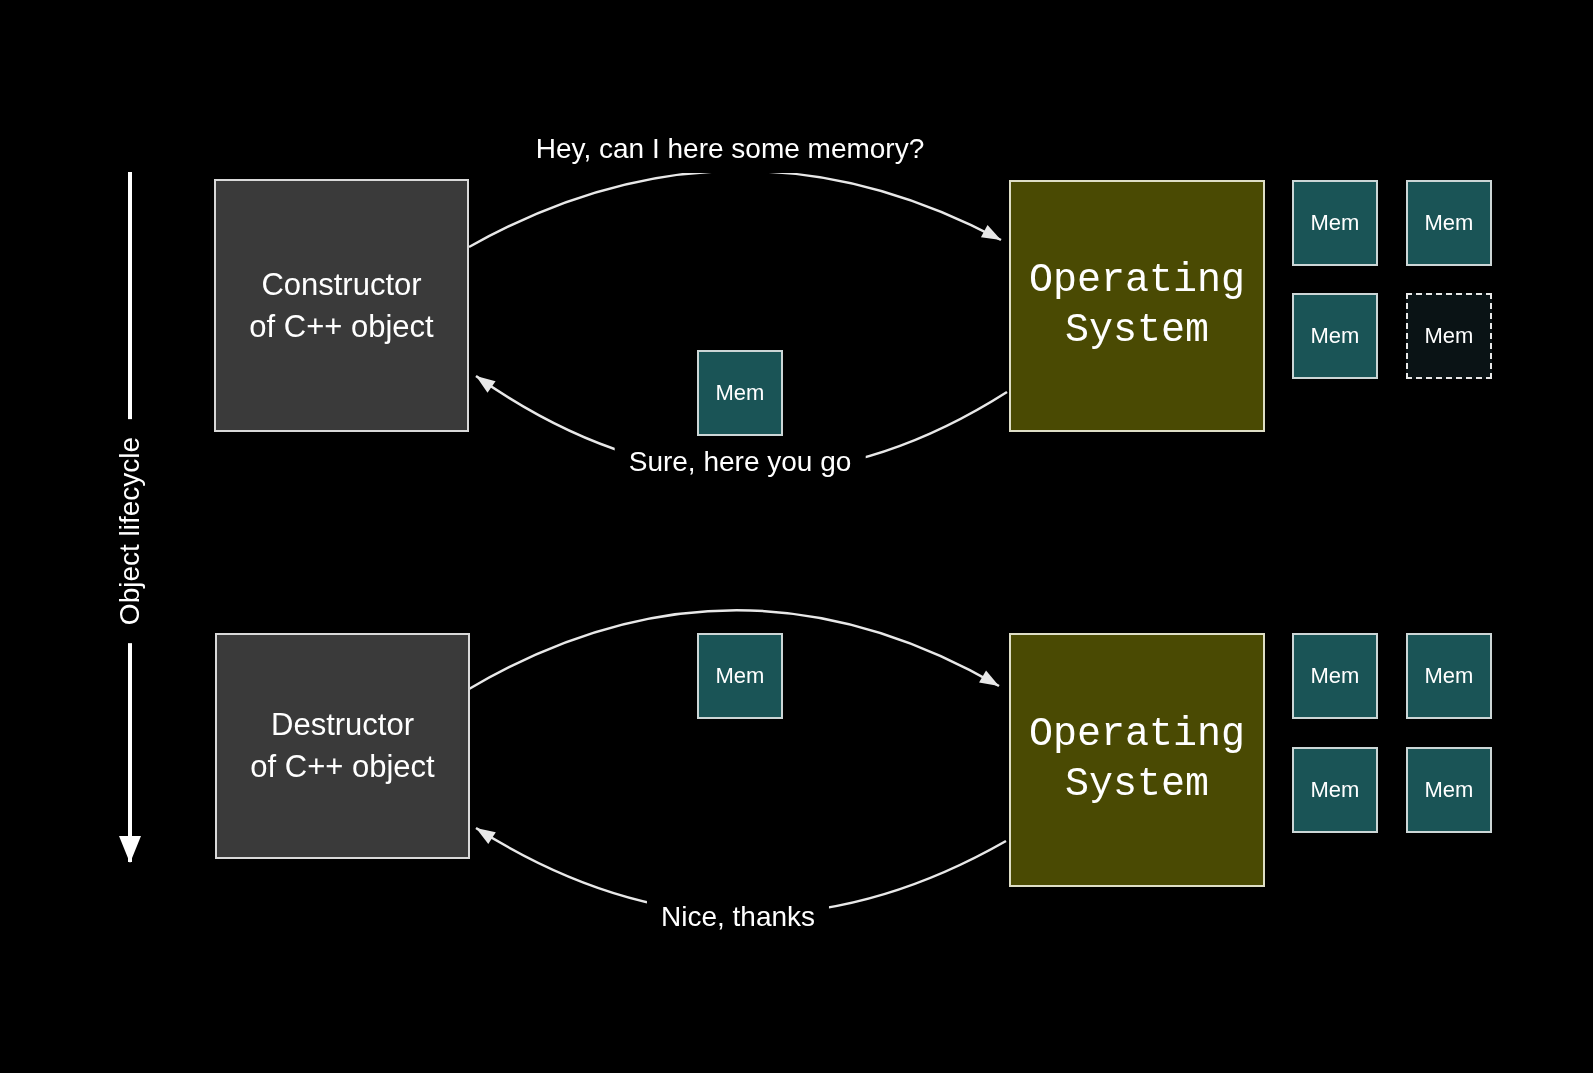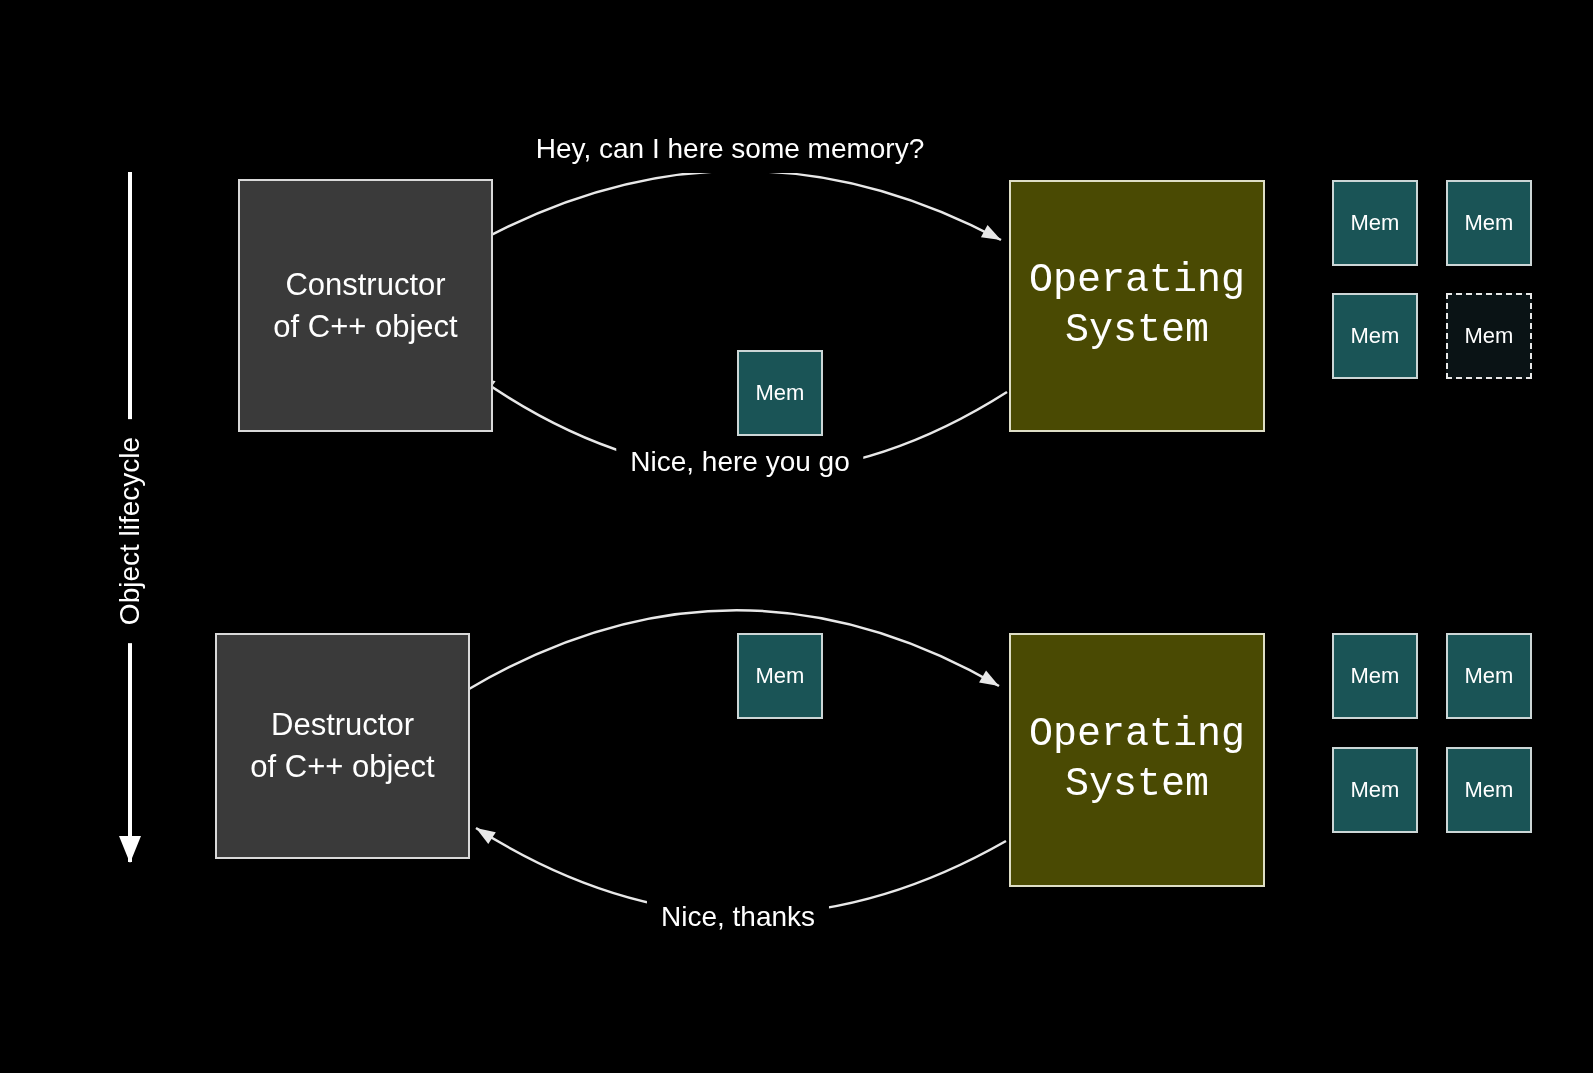--- a/index.html
+++ b/index.html
@@ -29,21 +29,21 @@
   .box{
     position:absolute;z-index:2;display:flex;align-items:center;justify-content:center;
     text-align:center;box-sizing:border-box;
   }
   .box span{white-space:pre-line;}
   .actor{background:var(--actor-box);border:2px solid var(--actor-border);
          font-size:31px;line-height:1.34;}
   .os{background:var(--os-box);border:2px solid var(--os-border);
       font-size:40px;line-height:1.24;font-family:Liberation Mono, monospace;}
   .mem{background:var(--mem-box);border:2px solid var(--mem-border);
-       font-size:22px;margin-left:40px;}
+       font-size:22px;}
   .mem.freed{background:var(--freed-box);border:2px dashed var(--freed-border);}
 
   .msg{
     position:absolute;z-index:3;transform:translate(-50%,-50%);
     background:var(--background);padding:8px 14px;font-size:28px;white-space:nowrap;
   }
   .msg.lifecycle{transform:translate(-50%,-50%) rotate(-90deg);padding:8px 18px;}
 </style>
 </head>
 <body>
@@ -59,21 +59,21 @@
         <path class="marker-head-big" d="M1,1 L28,12 L1,23 Z"></path>
       </marker>
     </defs>
     <path class="axis" d="M130,172 L130,862" marker-end="url(#arrowBig)"></path>
     <path class="arc" d="M469,247 Q734,98 1001,240" marker-end="url(#arrowSmall)"></path>
     <path class="arc" d="M1007,392 Q740,562 476,376" marker-end="url(#arrowSmall)"></path>
     <path class="arc" d="M469,689 Q734,533 999,686" marker-end="url(#arrowSmall)"></path>
     <path class="arc" d="M1006,841 Q738,994 476,828" marker-end="url(#arrowSmall)"></path>
   </svg>
 
-  <div class="box actor" style="left:214px;top:179px;width:255px;height:253px;margin-left:24px;">
+  <div class="box actor" style="left:214px;top:179px;width:255px;height:253px;">
     <span>Constructor
 of C++ object</span>
   </div>
 
   <div class="box os" style="left:1009px;top:180px;width:256px;height:252px;">
     <span>Operating
 System</span>
   </div>
 
   <div class="box mem" style="left:697px;top:350px;width:86px;height:86px;">
@@ -87,21 +87,21 @@
     <span>Mem</span>
   </div>
   <div class="box mem" style="left:1292px;top:293px;width:86px;height:86px;">
     <span>Mem</span>
   </div>
   <div class="box mem freed" style="left:1406px;top:293px;width:86px;height:86px;">
     <span>Mem</span>
   </div>
 
   <div class="msg" style="left:730px;top:149px;">Hey, can I here some memory?</div>
-  <div class="msg" style="left:740px;top:462px;">Nice, here you go</div>
+  <div class="msg" style="left:740px;top:462px;">Sure, here you go</div>
 
   <div class="box actor" style="left:215px;top:633px;width:255px;height:226px;">
     <span>Destructor
 of C++ object</span>
   </div>
 
   <div class="box os" style="left:1009px;top:633px;width:256px;height:254px;">
     <span>Operating
 System</span>
   </div>

